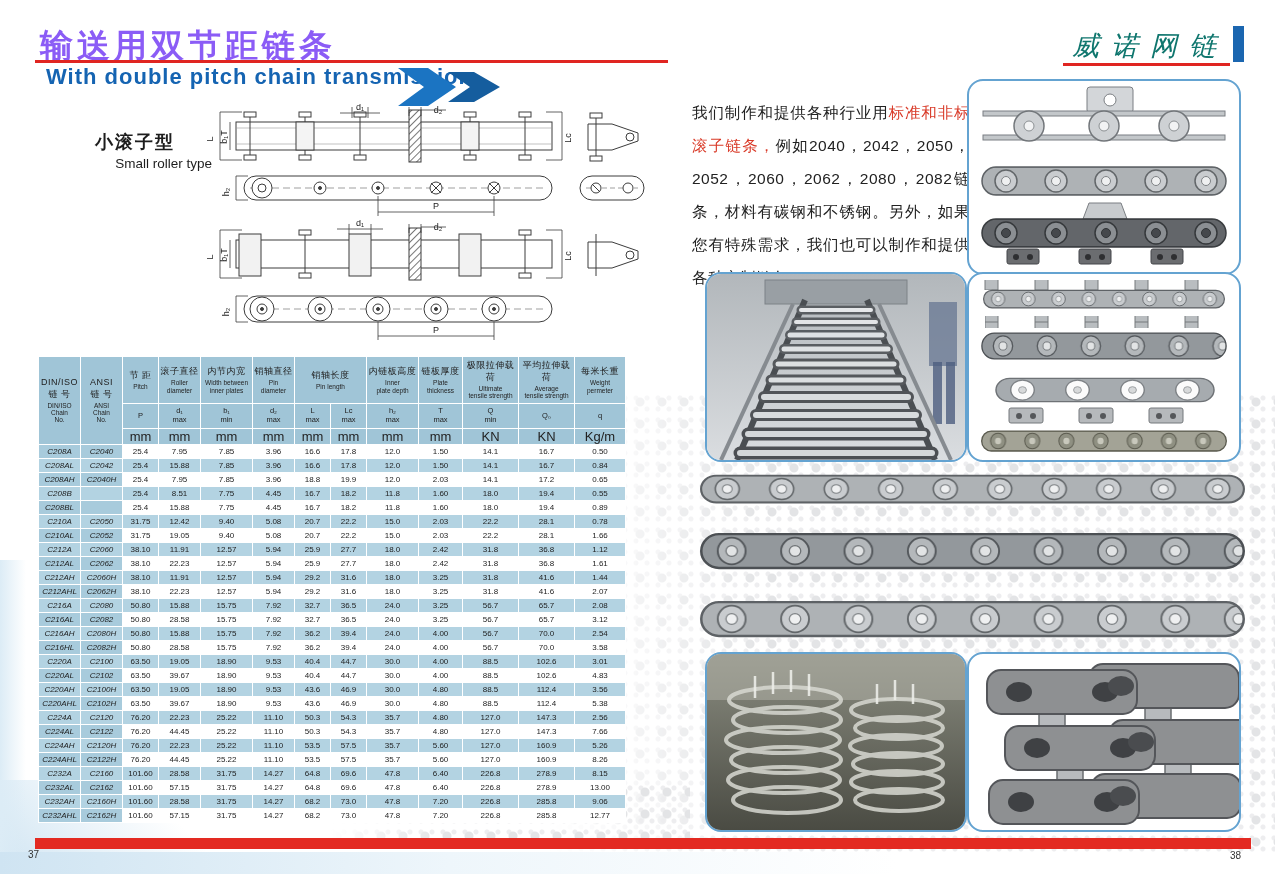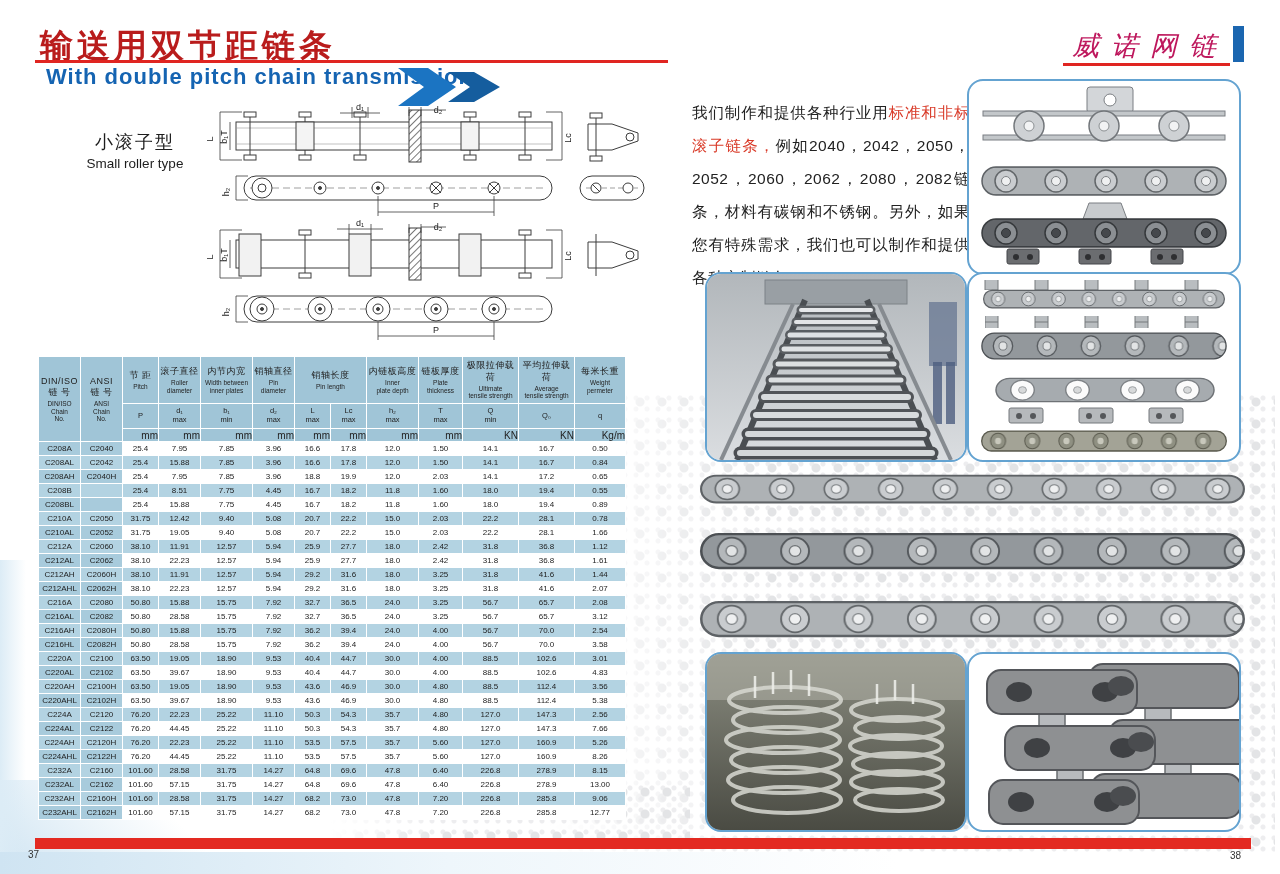--- a/index.html
+++ b/index.html
@@ -1,55 +1,55 @@
 <!DOCTYPE html>
 <html><head>
 <meta charset="utf-8">
 <style>
   html,body{margin:0;padding:0;background:#fff;}
   .page{position:relative;width:1280px;height:874px;background:#fff;overflow:hidden;
         font-family:"Liberation Sans","DejaVu Sans",sans-serif;}
   .abs{position:absolute;}
 
   
-  .title-cn{left:40px;top:24px;font-size:33px;font-weight:bold;color:#b91c1c;letter-spacing:4px;}
+  .title-cn{left:40px;top:24px;font-size:33px;font-weight:bold;color:#8b5cf6;letter-spacing:4px;}
   .slogan{left:330px;top:40px;font-size:19px;font-weight:bold;font-style:italic;color:#d5261f;letter-spacing:3px;
           font-family:"DejaVu Serif","Liberation Serif",serif;}
   .redline-main{left:35px;top:60px;width:633px;height:3px;background:#e02521;}
   .subtitle{left:46px;top:64px;font-size:22px;font-weight:bold;color:#1564b2;letter-spacing:1px;}
   .arrows{left:398px;top:66px;}
-  .logo{left:1072px;top:28px;font-size:27px;font-style:italic;color:#be185d;letter-spacing:12px;
+  .logo{left:1072px;top:28px;font-size:27px;font-style:italic;color:#0f766e;letter-spacing:12px;
         font-family:"DejaVu Serif","Liberation Serif",serif;}
   .logo-bar{left:1233px;top:26px;width:11px;height:36px;background:#1b66b0;}
   .redline-logo{left:1063px;top:63px;width:167px;height:3px;background:#e02521;}
 
   
   .diag-label{text-align:center;color:#1d1d1d;}
-  .diag-label .cn{font-size:18px;font-weight:normal;letter-spacing:2px;}
-  .diag-label .en{font-size:13.5px;margin-top:2px;}
+  .diag-label .cn{font-size:18px;font-weight:bold;letter-spacing:2px;}
+  .diag-label .en{font-size:13.5px;margin-top:2px;text-align:right;}
   .diag{position:absolute;}
   .diag text{font-size:9px;fill:#222;font-family:"Liberation Sans",sans-serif;}
 
   
   .intro{left:692px;top:96px;width:278px;font-size:15.5px;line-height:33px;color:#222;
          text-align:justify;letter-spacing:0.5px;}
   .intro .hl{color:#d93a28;}
 
   
   .spec{position:absolute;left:38px;top:356px;width:587px;border-collapse:collapse;table-layout:fixed;}
   .spec th,.spec td{border:1px solid #fff;padding:0;text-align:center;vertical-align:middle;}
   .spec thead th{background:#a0c5d7;color:#222;font-weight:400;}
   .h1 th{height:46px;}
   .hcn{font-size:9px;letter-spacing:0.5px;white-space:pre-line;line-height:1.25;}
   .hen{font-size:6.5px;line-height:1.12;white-space:pre-line;margin-top:2px;}
   .h2r th{height:24px;font-size:7.5px;white-space:pre-line;line-height:1.15;}
-  .h3r th{height:12px;font-size:10px;text-align:right;}
+  .h3r th{height:12px;font-size:13px;}
   .spec tbody td{height:13px;font-size:8px;background:#fff;color:#1d1d1d;overflow:hidden;}
   .spec tbody tr:nth-child(even) td{background:#b3d3e2;}
-  .spec tbody td:nth-child(1),.spec tbody td:nth-child(2){background:#a8cbdc;}
+  .spec tbody td:nth-child(1),.spec tbody td:nth-child(2){background:#a8cbdc;font-style:italic;}
 
   
   .photo{position:absolute;border:2px solid #64a3d1;border-radius:16px;background:#fff;overflow:hidden;}
   .photo svg{display:block;}
 
   
   .dots{background-image:
       radial-gradient(circle at 7px 7px,#e3e4e6 4px,transparent 5px),
       radial-gradient(circle at 3px 3px,#ededef 2px,transparent 3px);
       background-size:22px 22px,11px 11px;

